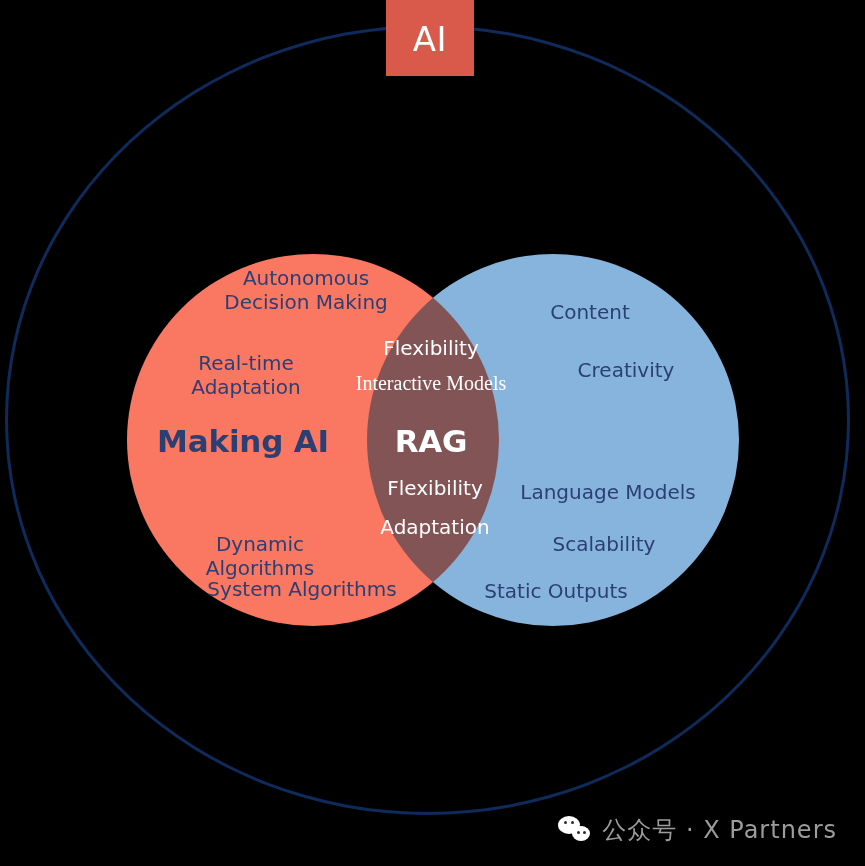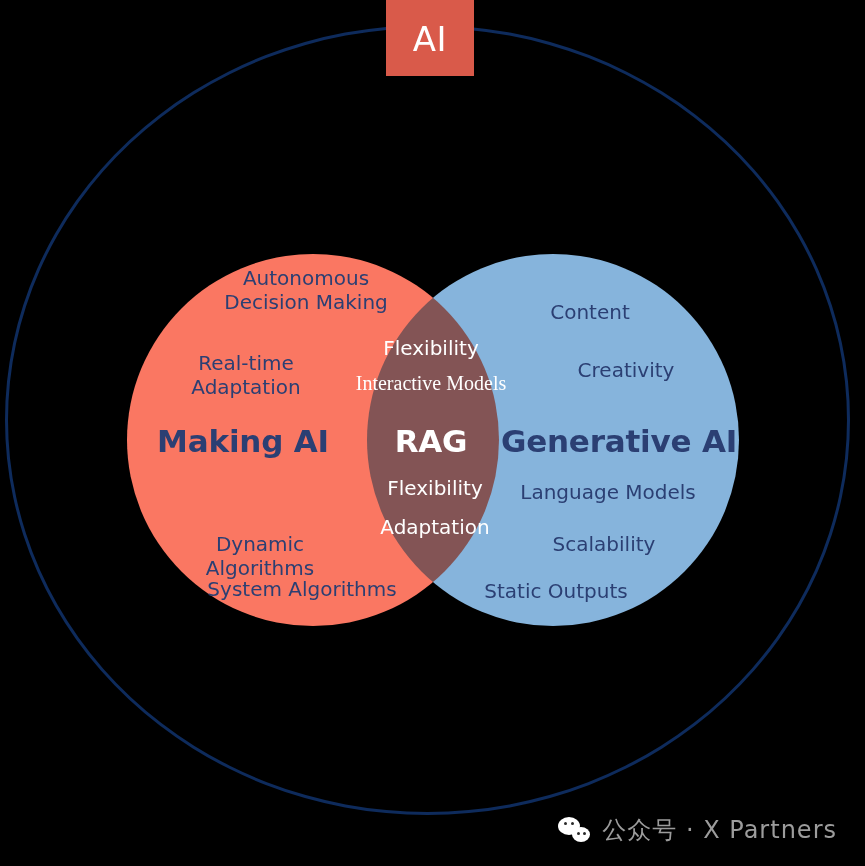--- a/index.html
+++ b/index.html
@@ -130,21 +130,21 @@
   #lbl-language-models  { left: 512px; top: 481px; width: 192px; }
   #lbl-scalability      { left: 524px; top: 533px; width: 160px; }
   #lbl-static-outputs   { left: 468px; top: 580px; width: 176px; }
 
   
   #watermark {
     position: absolute;
     right: 28px;
     bottom: 20px;
     display: flex;
-    align-items: center;
+    align-items: flex-start;
     gap: 10px;
     z-index: 6;
   }
   #watermark .wm-text {
     font-size: 24px;
     color: #9c9c9c;
     letter-spacing: 1px;
   }
   #wechat-icon {
     width: 34px;
@@ -222,21 +222,20 @@
   <div class="lbl item white" id="lbl-flexibility">Flexibility</div>
 
   <div class="lbl item white" id="lbl-adaptation">Adaptation</div>
 
   <div class="lbl item-2 navy" id="lbl-content-gen">
     <div>Content</div>
   </div>
 
   <div class="lbl item navy" id="lbl-creativity">Creativity</div>
 
-  <div class="lbl title navy" id="lbl-generative-title">Generative AI</div>
 
   <div class="lbl item navy" id="lbl-scalability">Scalability</div>
 
   <div class="lbl item navy" id="lbl-language-models">Language Models</div>
 
   <div class="lbl item navy" id="lbl-static-outputs">Static Outputs</div>
 </div>
 
 <div id="watermark">
   <span id="wechat-icon">

